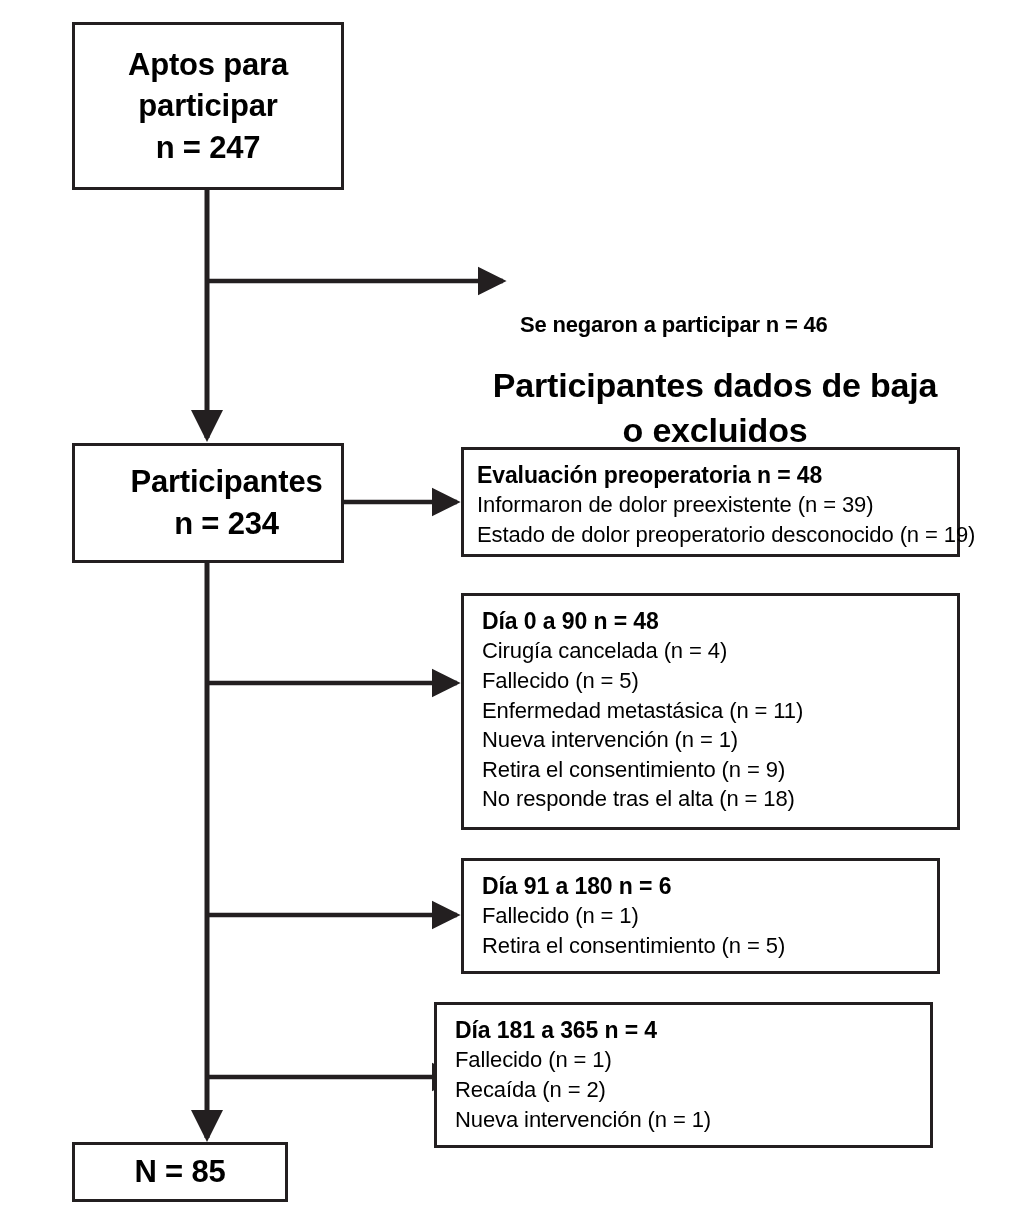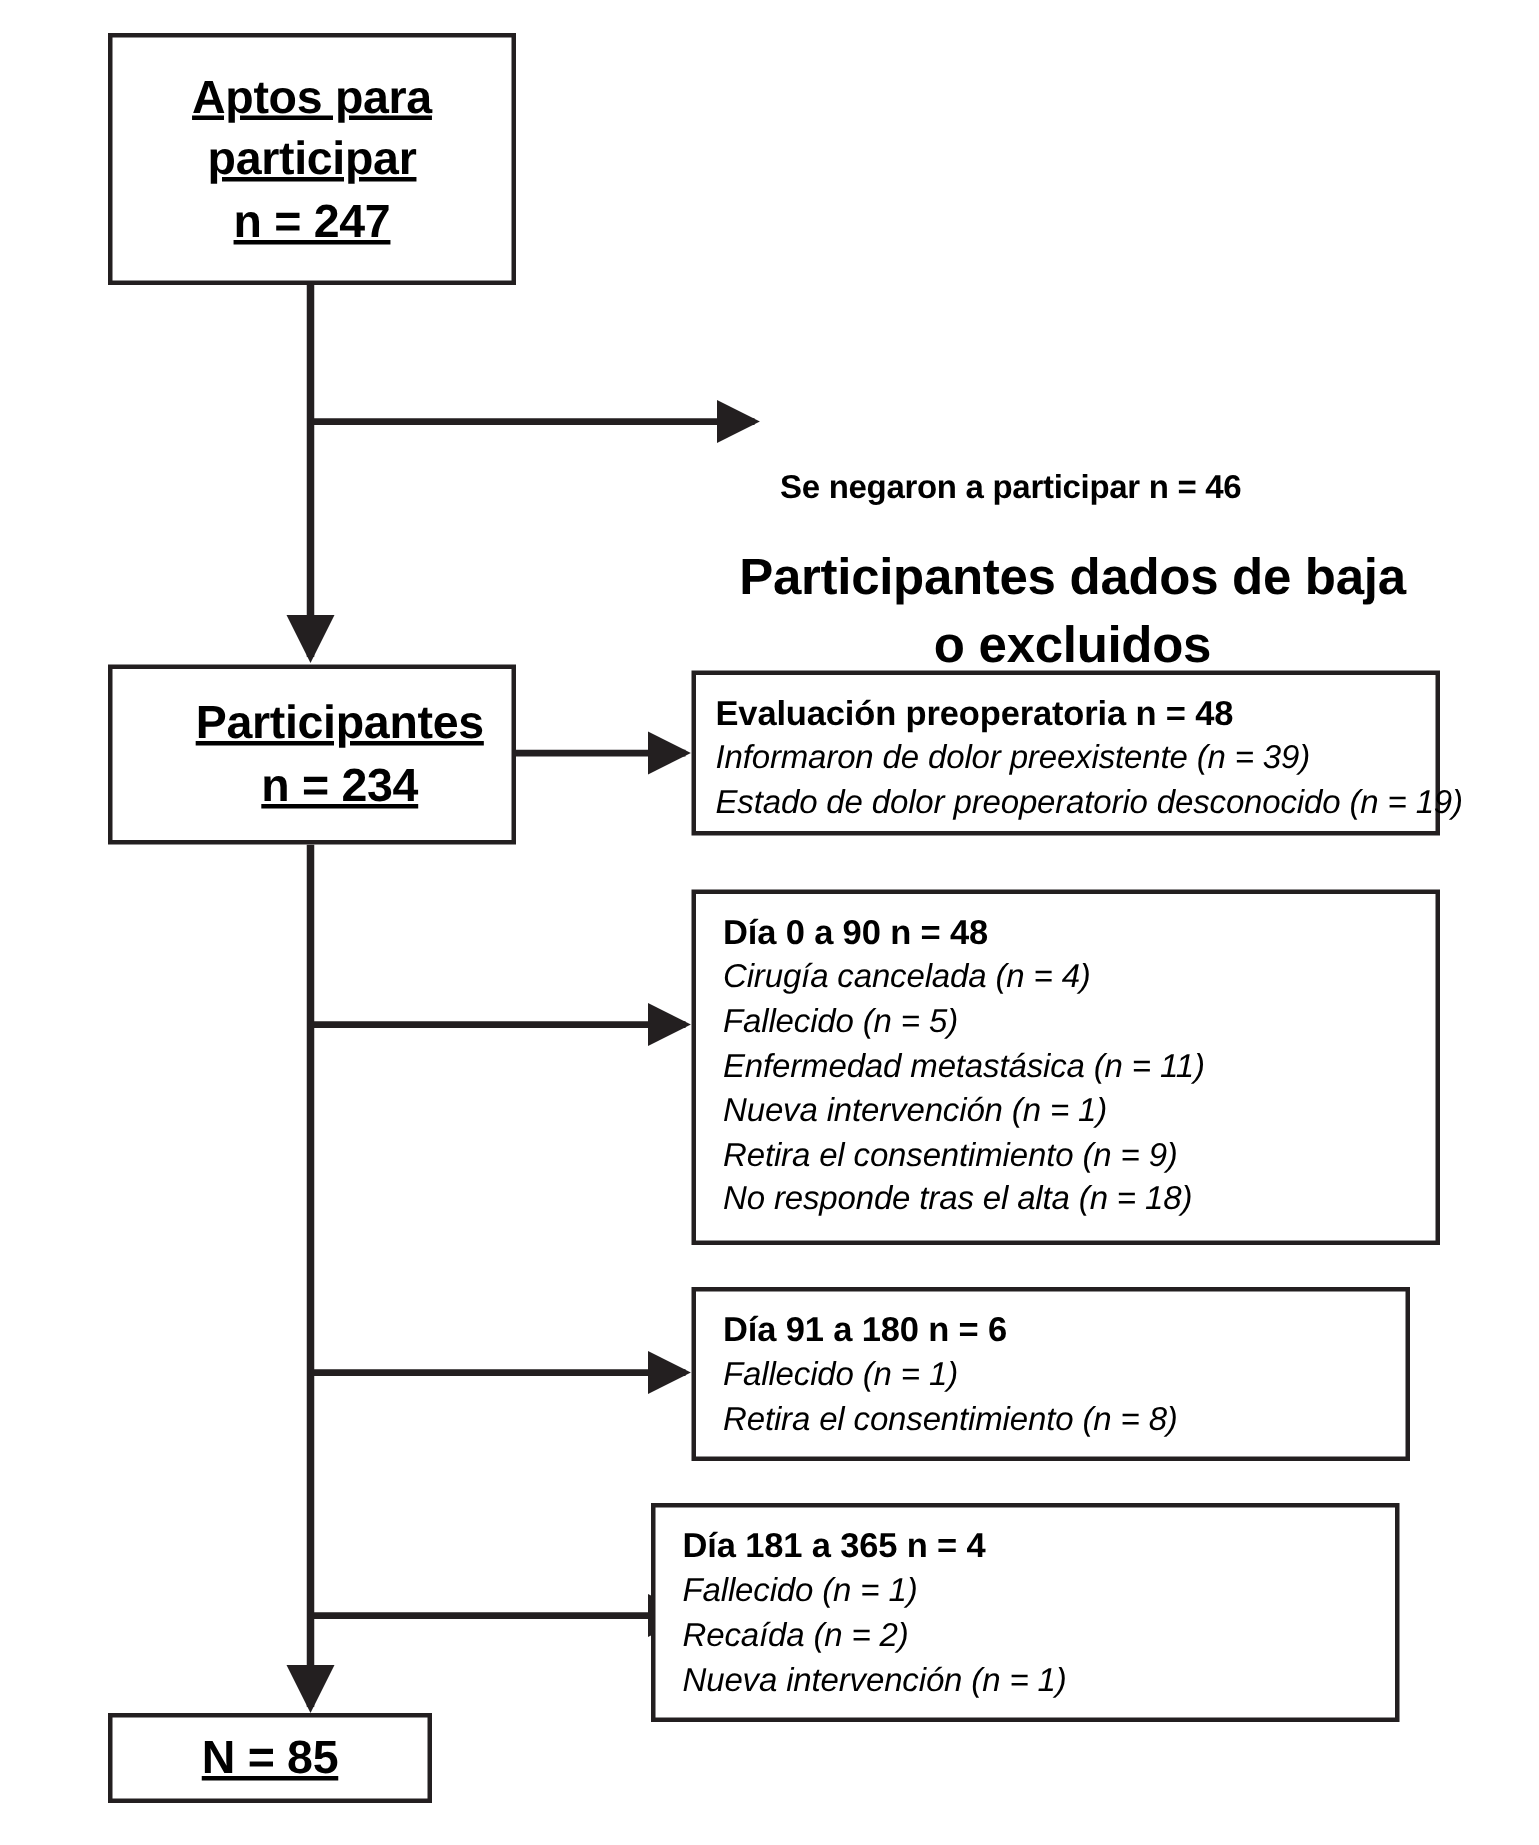--- a/index.html
+++ b/index.html
@@ -33,40 +33,38 @@
     background: #ffffff;
   }
   .main-box {
     display: flex;
     align-items: center;
     justify-content: center;
     text-align: center;
   }
   .main-box .stack {
     width: 100%;
-    text-decoration: underline;
   }
   .main-line {
     font-weight: bold;
     font-size: 31px;
     line-height: 1.34;
     letter-spacing: -0.2px;
   }
   .detail-box {
     padding: 10px 0 8px 18px;
   }
   .detail-head {
     font-weight: bold;
     font-size: 23px;
     line-height: 1.32;
     letter-spacing: -0.1px;
     white-space: nowrap;
   }
   .detail-line {
-    font-style: italic;
     font-size: 22px;
     line-height: 1.345;
     letter-spacing: -0.1px;
     white-space: nowrap;
   }
   .free-label {
     position: absolute;
     font-weight: bold;
     font-size: 22px;
     letter-spacing: -0.2px;
@@ -141,21 +139,21 @@
     <div class="detail-line">Fallecido (n = 5)</div>
     <div class="detail-line">Enfermedad metastásica (n = 11)</div>
     <div class="detail-line">Nueva intervención (n = 1)</div>
     <div class="detail-line">Retira el consentimiento (n = 9)</div>
     <div class="detail-line">No responde tras el alta (n = 18)</div>
   </div>
 
   <div class="box detail-box" style="left:461px; top:858px; width:479px; height:116px;">
     <div class="detail-head">Día 91 a 180 n = 6</div>
     <div class="detail-line">Fallecido (n = 1)</div>
-    <div class="detail-line">Retira el consentimiento (n = 8)</div>
+    <div class="detail-line">Retira el consentimiento (n = 5)</div>
   </div>
 
   <div class="box detail-box" style="left:434px; top:1002px; width:499px; height:146px;">
     <div class="detail-head">Día 181 a 365 n = 4</div>
     <div class="detail-line">Fallecido (n = 1)</div>
     <div class="detail-line">Recaída (n = 2)</div>
     <div class="detail-line">Nueva intervención (n = 1)</div>
   </div>
 
   <div class="box main-box" style="left:72px; top:1142px; width:216px; height:60px;">

